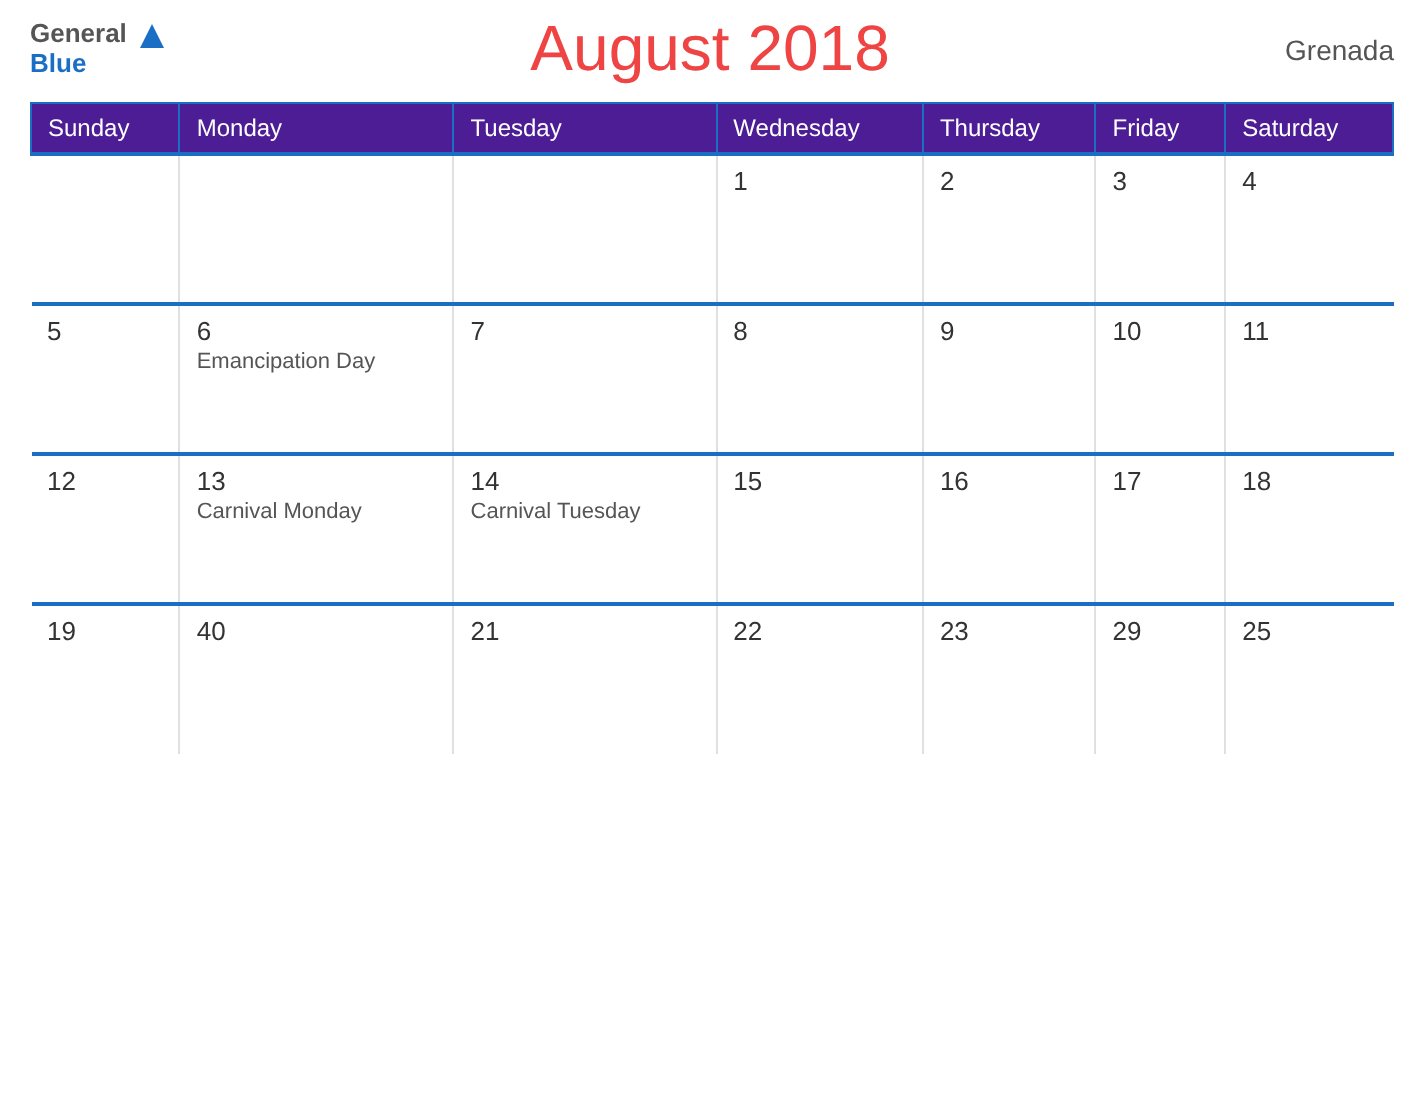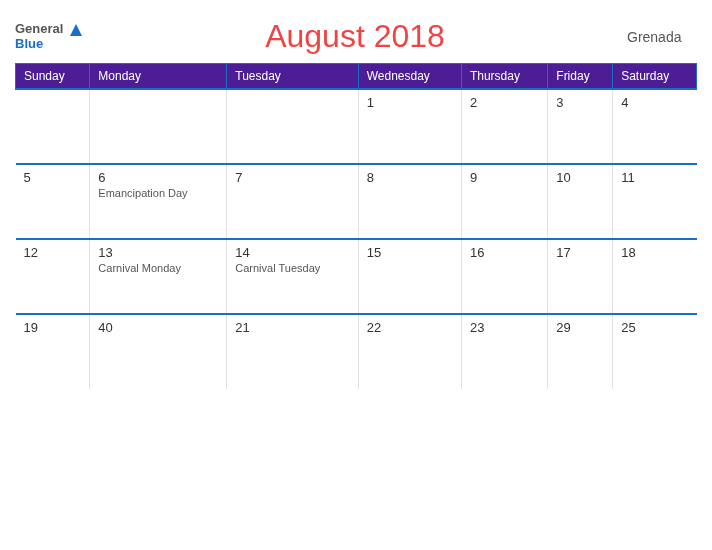--- a/index.html
+++ b/index.html
@@ -7,21 +7,21 @@
       font-family: Arial, sans-serif;
       background: #fff;
       width: 712px;
       height: 550px;
       overflow: hidden;
     }
     .page {
       width: 712px;
       height: 550px;
       background: #fff;
-      padding: 18px 15px;
+      padding: 6px 15px;
     }
     .header {
       display: flex;
       align-items: center;
       justify-content: space-between;
       margin-bottom: 8px;
     }
     .logo {
       display: flex;
       flex-direction: column;
@@ -50,20 +50,21 @@
       font-size: 32px;
       font-weight: normal;
       color: #ef4444;
       text-align: center;
       flex: 1;
     }
     .country {
       font-size: 14px;
       color: #555;
       min-width: 70px;
+      text-align: right;
     }
     .calendar {
       width: 100%;
       border-collapse: collapse;
     }
     .calendar thead tr {
       background: #4c1d95;
     }
     .calendar thead th {
       color: #fff;

